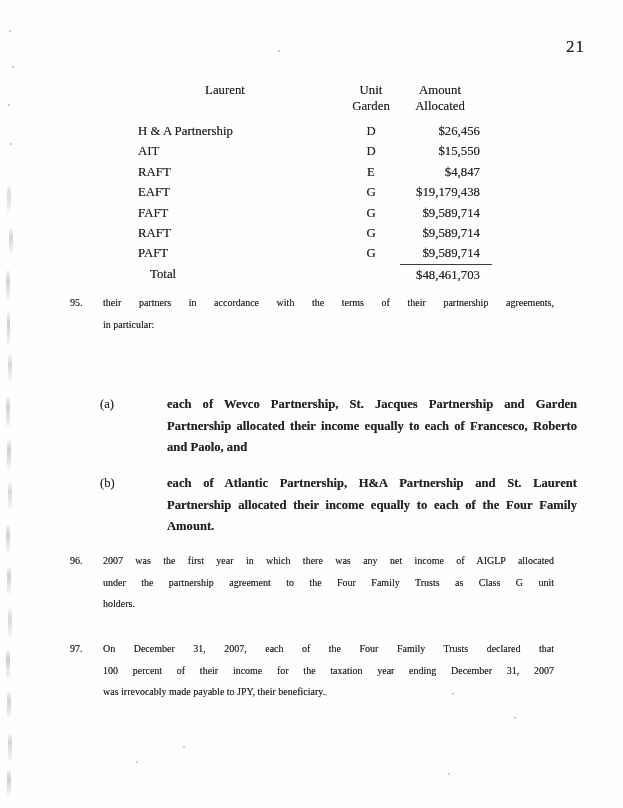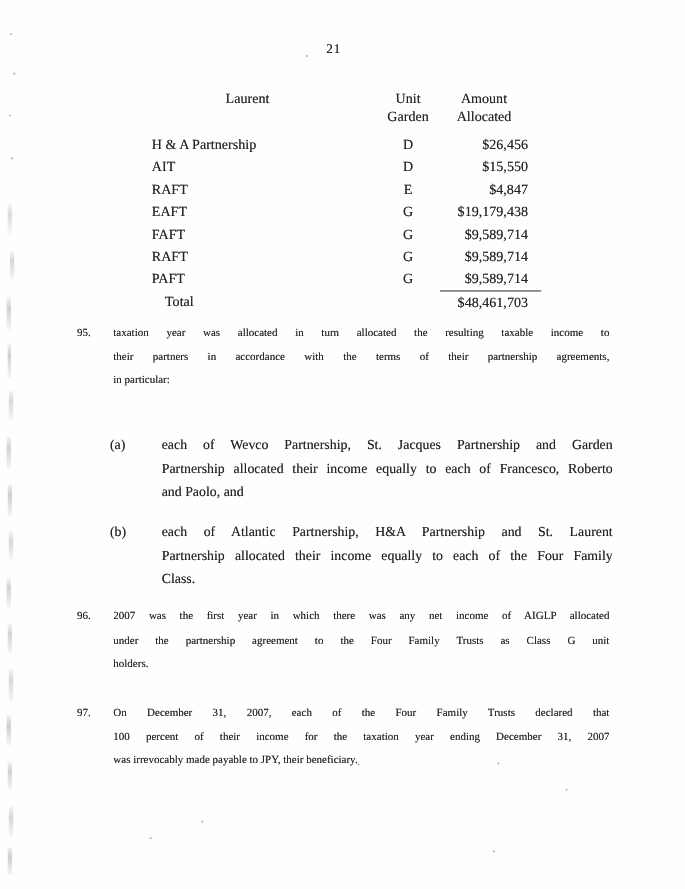--- a/index.html
+++ b/index.html
@@ -20,22 +20,22 @@
   .ink {
     color: #242424;
     text-shadow: 0 0 0.35px rgba(20,20,20,0.55);
   }
   
   .page-num {
     position: absolute;
     top: 37px; left: 0;
     width: 585px;
     padding-left: 22px;
-    text-align: center;
-    font-size: 12px;
+    text-align: right;
+    font-size: 17px;
     letter-spacing: 1px;
   }
   
   .alloc-table {
     position: absolute;
     left: 120px; top: 80px;
     width: 372px;
     font-size: 12.8px;
   }
   .trow {
@@ -61,21 +61,21 @@
     font-size: 10px;
   }
   .para-num { position: absolute; left: 0; top: 0; line-height: 21.7px; }
   .para-body { margin-left: 33px; width: 451px; }
   .sub {
     position: absolute;
     left: 100px;
     font-size: 12.6px;
   }
   .sub-label { position: absolute; left: 0; top: 0; line-height: 21.7px; }
-  .sub-body { margin-left: 47px; width: 410px; }
+  .sub-body { margin-left: 67px; width: 410px; font-weight: bold; }
   .tline {
     line-height: 21.7px;
     height: 21.7px;
     overflow: hidden;
     white-space: normal;
   }
   .just { text-align: justify; text-align-last: justify; }
   .lastline { text-align: left; text-align-last: left; }
   
   .scan-mark {
@@ -150,41 +150,40 @@
         <div class="c-partner">Total</div>
         <div class="c-unit"></div>
         <div class="c-amount">$48,461,703</div>
       </div>
     </div>
   </div>
 
   <div class="para ink" style="top:292px">
     <div class="para-num">95.</div>
     <div class="para-body">
-      <div class="tline just">taxation year was allocated in turn allocated the resulting taxable income to</div>
       <div class="tline just">their partners in accordance with the terms of their partnership agreements,</div>
       <div class="tline lastline">in particular:</div>
     </div>
   </div>
 
   <div class="sub ink" style="top:394px">
     <div class="sub-label">(a)</div>
     <div class="sub-body">
       <div class="tline just">each of Wevco Partnership, St. Jacques Partnership and Garden</div>
       <div class="tline just">Partnership allocated their income equally to each of Francesco, Roberto</div>
       <div class="tline lastline">and Paolo, and</div>
     </div>
   </div>
 
   <div class="sub ink" style="top:473px">
     <div class="sub-label">(b)</div>
     <div class="sub-body">
       <div class="tline just">each of Atlantic Partnership, H&amp;A Partnership and St. Laurent</div>
       <div class="tline just">Partnership allocated their income equally to each of the Four Family</div>
-      <div class="tline lastline">Class.</div>
+      <div class="tline lastline">Amount.</div>
     </div>
   </div>
 
   <div class="para ink" style="top:550px">
     <div class="para-num">96.</div>
     <div class="para-body">
       <div class="tline just">2007 was the first year in which there was any net income of AIGLP allocated</div>
       <div class="tline just">under the partnership agreement to the Four Family Trusts as Class G unit</div>
       <div class="tline lastline">holders.</div>
     </div>

